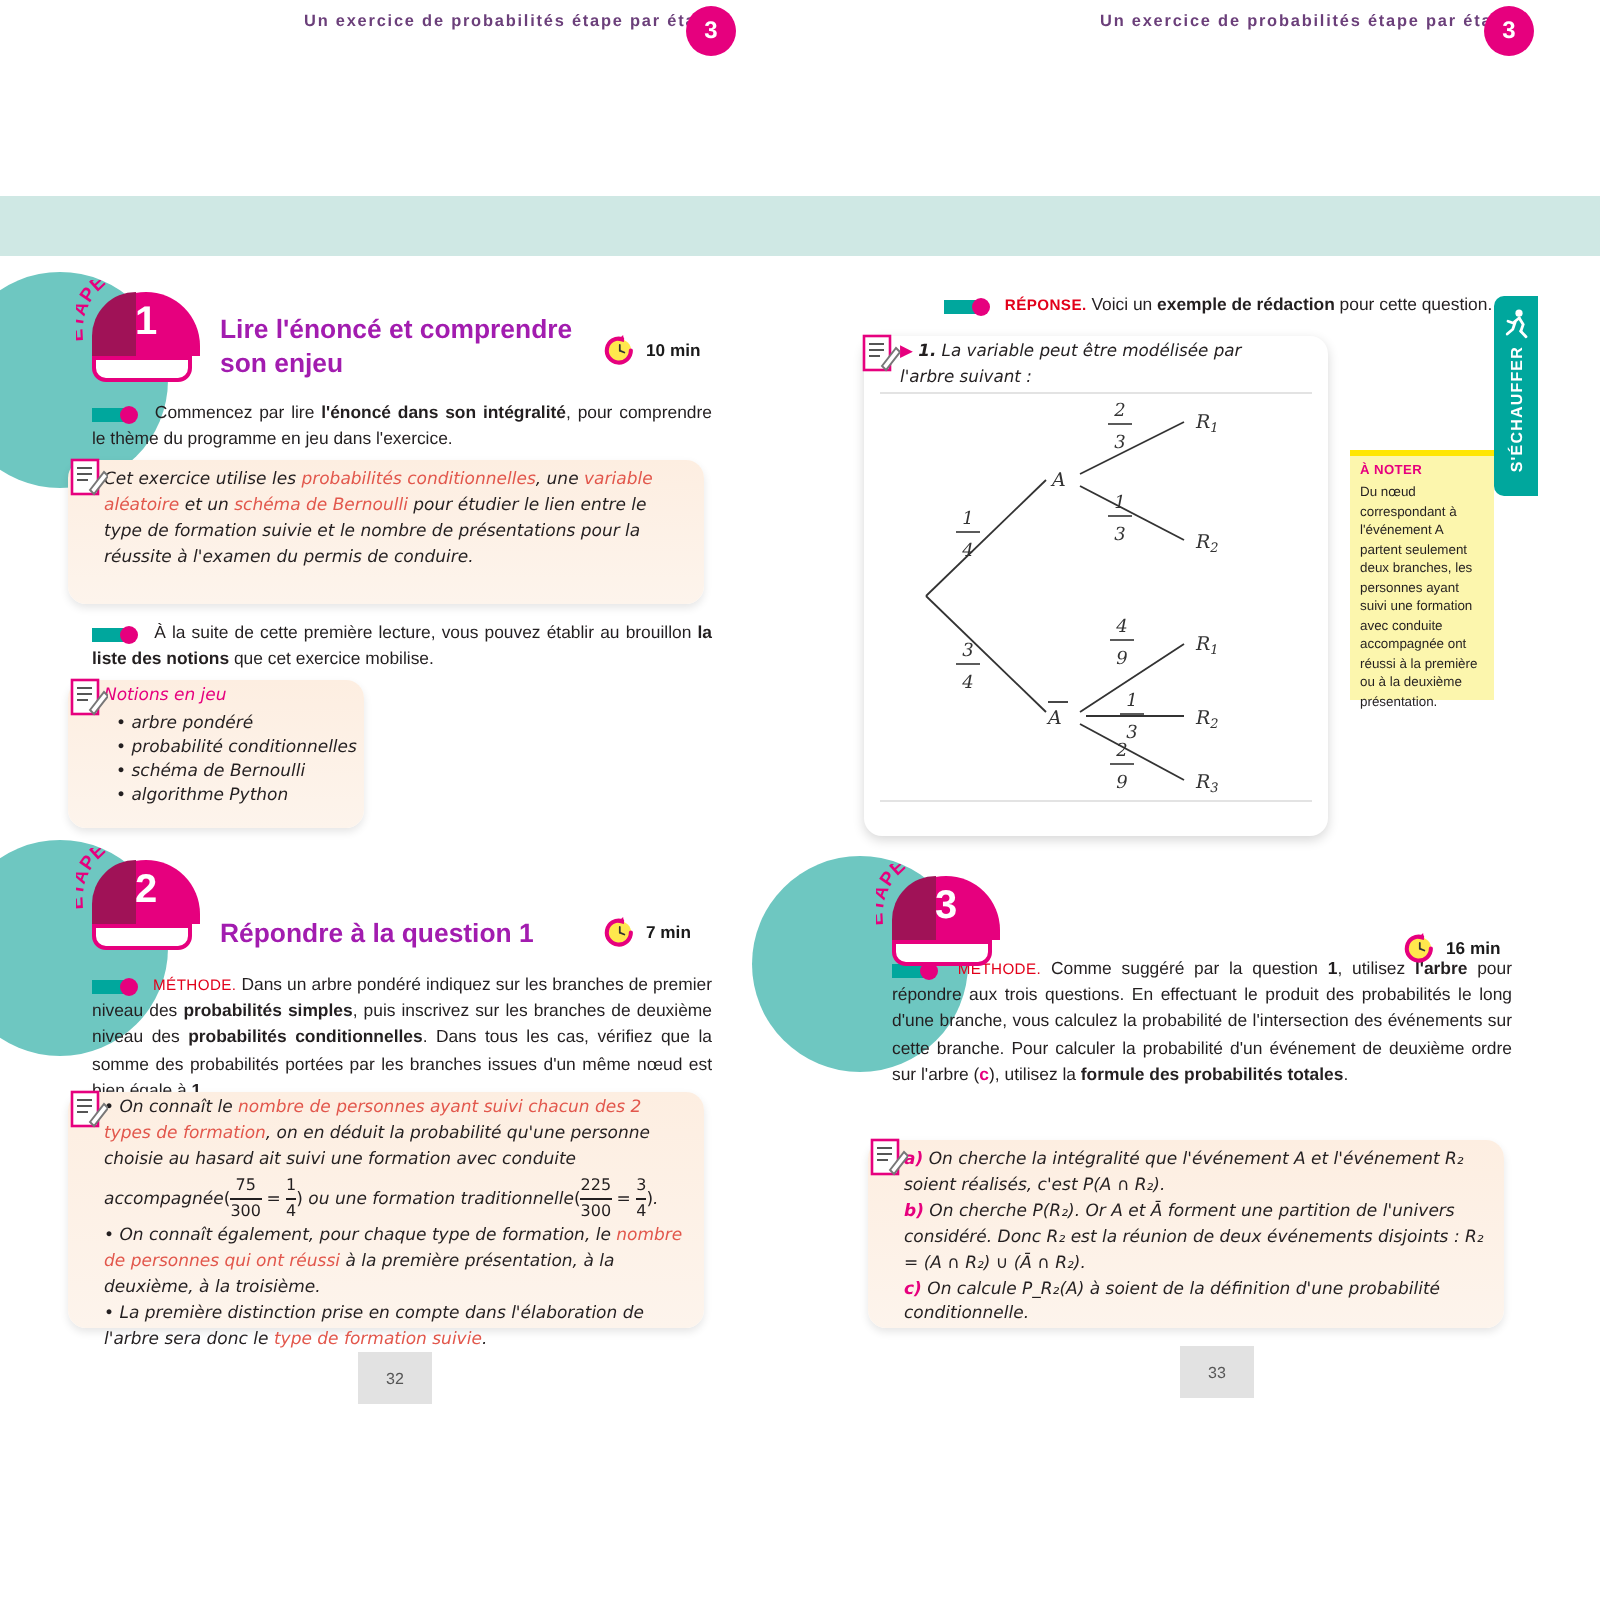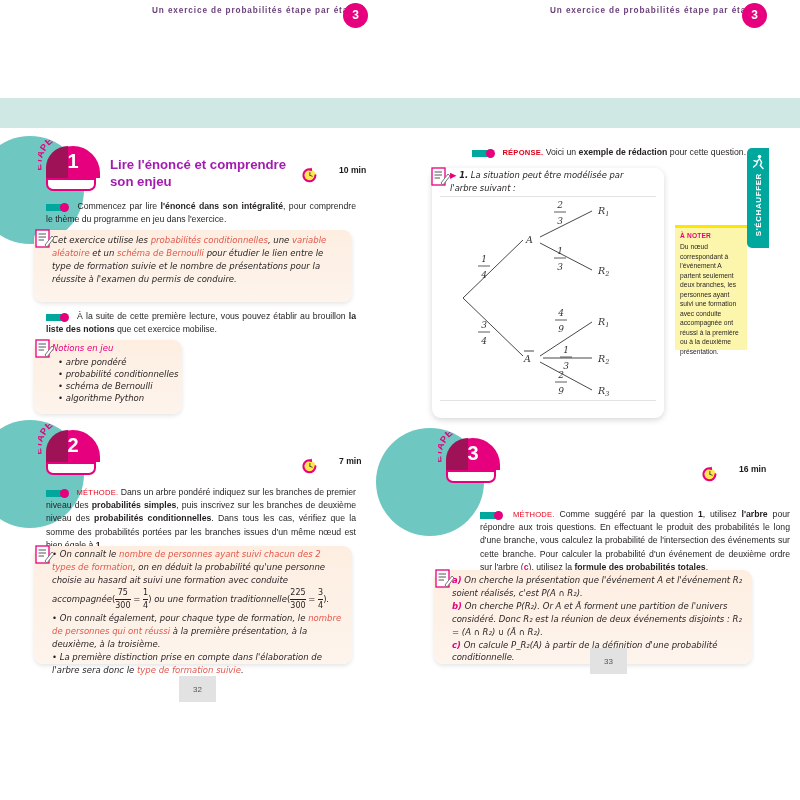--- a/index.html
+++ b/index.html
@@ -122,21 +122,21 @@
     font-size: 13.2px;
     font-weight: bold;
     color: #a21caf;
     line-height: 1.32;
     z-index: 3;
   }
 
   
   .duration {
     position: absolute;
-    display: flex; align-items: flex-start; gap: 20px;
+    display: flex; align-items: center; gap: 4px;
     z-index: 3;
   }
   .duration .clock { width: 19px; height: 19px; display:block; }
   .duration .mins {
     font-size: 8.6px; font-weight: bold; color: #1a1a1a;
     white-space: nowrap;
   }
 
   
   .para {
@@ -373,20 +373,21 @@
       <div class="dome"></div>
       <div class="dome-shadow"></div>
       <div class="num">2</div>
       <div class="base"></div>
       <svg class="word" viewBox="0 0 64 40">
         <path id="arc2" d="M4,32 A30,30 0 0,1 54,4" fill="none"></path>
         <text><textPath href="#arc2" startOffset="2%">ÉTAPE</textPath></text>
       </svg>
     </div>
 
+    <div class="etape-title" style="left:110px; top:330px; width:200px;">Répondre à la question 1</div>
 
     <div class="duration" style="left:300px; top:328px;">
       <svg class="clock" viewBox="0 0 24 24">
         <circle cx="12.5" cy="13" r="7.2" fill="#ffe84d"></circle>
         <path d="M19.5 13 A7.6 7.6 0 1 1 14 5.7" fill="none" stroke="#e6007e" stroke-width="2.6" stroke-linecap="round"></path>
         <path d="M14.6 3.2 L15.2 7.6 L11 6.6 Z" fill="#e6007e"></path>
         <line x1="12.5" y1="13" x2="12.5" y2="9.4" stroke="#333" stroke-width="1.1" stroke-linecap="round"></line>
         <line x1="12.5" y1="13" x2="15.4" y2="14.2" stroke="#333" stroke-width="1.1" stroke-linecap="round"></line>
       </svg>
       <span class="mins">7 min</span>
@@ -423,21 +424,21 @@
 
     <div class="white-card" style="left:32px; top:40px; width:232px; height:250px;"></div>
     <svg class="note-icon" style="left:30px; top:38px;" width="20" height="22" viewBox="0 0 20 22">
       <rect x="2" y="2" width="13" height="17" fill="#fff" stroke="#e6007e" stroke-width="1.3"></rect>
       <line x1="4.5" y1="6" x2="12" y2="6" stroke="#555" stroke-width="1"></line>
       <line x1="4.5" y1="9" x2="12" y2="9" stroke="#555" stroke-width="1"></line>
       <line x1="4.5" y1="12" x2="10" y2="12" stroke="#555" stroke-width="1"></line>
       <path d="M11 17 L18 8 L20 10 L13 19 Z" fill="#fff" stroke="#777" stroke-width="1"></path>
     </svg>
     <div class="card-head" style="left:50px; top:41px; width:200px;">
-      <span class="tri">▶</span> <span class="n">1.</span><span> La situation peut être modélisée par l'arbre suivant :</span>
+      <span class="tri">▶</span> <span class="n">1.</span><span> La variable peut être modélisée par l'arbre suivant :</span>
     </div>
     <div class="card-rule" style="left:40px; top:68px; width:216px;"></div>
     <div class="card-rule" style="left:40px; top:272px; width:216px;"></div>
 
     <svg class="tree" style="left:40px; top:70px;" width="218" height="200" viewBox="0 0 218 200">
 
       <line x1="23" y1="100" x2="83" y2="42"></line>
       <line x1="23" y1="100" x2="83" y2="158"></line>
 
       <line x1="100" y1="39" x2="152" y2="13"></line>
@@ -510,40 +511,40 @@
       <svg class="clock" viewBox="0 0 24 24">
         <circle cx="12.5" cy="13" r="7.2" fill="#ffe84d"></circle>
         <path d="M19.5 13 A7.6 7.6 0 1 1 14 5.7" fill="none" stroke="#e6007e" stroke-width="2.6" stroke-linecap="round"></path>
         <path d="M14.6 3.2 L15.2 7.6 L11 6.6 Z" fill="#e6007e"></path>
         <line x1="12.5" y1="13" x2="12.5" y2="9.4" stroke="#333" stroke-width="1.1" stroke-linecap="round"></line>
         <line x1="12.5" y1="13" x2="15.4" y2="14.2" stroke="#333" stroke-width="1.1" stroke-linecap="round"></line>
       </svg>
       <span class="mins">16 min</span>
     </div>
 
-    <div class="para" style="left:46px; top:380px; width:310px;margin-left:34px;">
+    <div class="para" style="left:46px; top:350px; width:310px;">
       <span class="bullet-mark"><i></i><u></u></span>
       <span class="meth">MÉTHODE.</span><span> Comme suggéré par la question </span><b>1</b><span>, utilisez </span><b>l'arbre</b><span> pour répondre aux trois questions. En effectuant le produit des probabilités le long d'une branche, vous calculez la probabilité de l'intersection des événements sur cette branche. Pour calculer la probabilité d'un événement de deuxième ordre sur l'arbre (</span><span class="pinkb">c</span><span>), utilisez la </span><b>formule des probabilités totales</b><span>.</span>
     </div>
 
     <div class="cream" style="left:34px; top:442px; width:318px; height:94px;"></div>
     <svg class="note-icon" style="left:34px; top:440px;" width="20" height="22" viewBox="0 0 20 22">
       <rect x="2" y="2" width="13" height="17" fill="#fff" stroke="#e6007e" stroke-width="1.3"></rect>
       <line x1="4.5" y1="6" x2="12" y2="6" stroke="#555" stroke-width="1"></line>
       <line x1="4.5" y1="9" x2="12" y2="9" stroke="#555" stroke-width="1"></line>
       <line x1="4.5" y1="12" x2="10" y2="12" stroke="#555" stroke-width="1"></line>
       <path d="M11 17 L18 8 L20 10 L13 19 Z" fill="#fff" stroke="#777" stroke-width="1"></path>
     </svg>
     <div class="cream-text" style="left:52px; top:446px; width:292px;">
-      <span class="pink" style="font-weight:bold;">a)</span><span> On cherche la présentation que l'événement A et l'événement R₂ soient réalisés, c'est P(A ∩ R₂).</span><br>
+      <span class="pink" style="font-weight:bold;">a)</span><span> On cherche la intégralité que l'événement A et l'événement R₂ soient réalisés, c'est P(A ∩ R₂).</span><br>
       <span class="pink" style="font-weight:bold;">b)</span><span> On cherche P(R₂). Or A et Ā forment une partition de l'univers considéré. Donc R₂ est la réunion de deux événements disjoints : R₂ = (A ∩ R₂) ∪ (Ā ∩ R₂).</span><br>
-      <span class="pink" style="font-weight:bold;">c)</span><span> On calcule P_R₂(A) à partir de la définition d'une probabilité conditionnelle.</span>
-    </div>
-
-    <div class="page-num" style="left:190px; top:520px;">33</div>
+      <span class="pink" style="font-weight:bold;">c)</span><span> On calcule P_R₂(A) à soient de la définition d'une probabilité conditionnelle.</span>
+    </div>
+
+    <div class="page-num" style="left:190px; top:545px;">33</div>
   </div>
 
   <div class="side-tab">
     <svg width="14" height="16" viewBox="0 0 14 16">
       <circle cx="8.5" cy="2.6" r="1.8" fill="#fff"></circle>
       <path d="M8.6 5 L5.5 7.5 L3 6.6" stroke="#fff" stroke-width="1.4" fill="none" stroke-linecap="round"></path>
       <path d="M8.6 5 L10.6 8.2 L9.4 11.6" stroke="#fff" stroke-width="1.4" fill="none" stroke-linecap="round"></path>
       <path d="M6.6 7 L5.4 10.6 L2.6 13" stroke="#fff" stroke-width="1.4" fill="none" stroke-linecap="round"></path>
       <path d="M9.4 11.6 L12 14.4" stroke="#fff" stroke-width="1.4" fill="none" stroke-linecap="round"></path>
     </svg>

